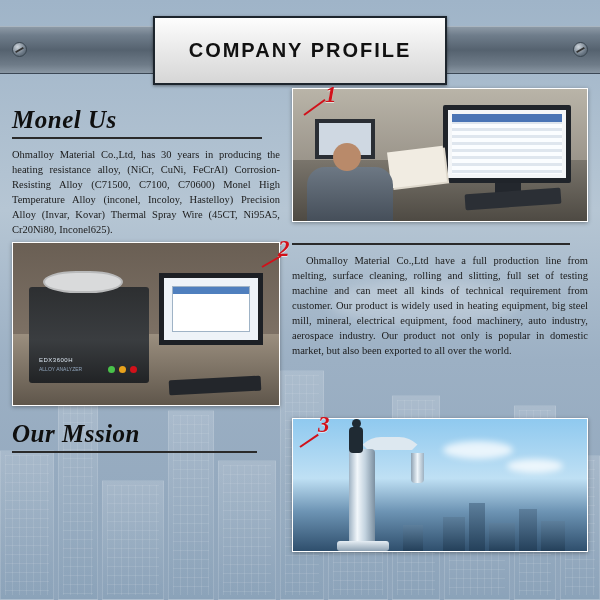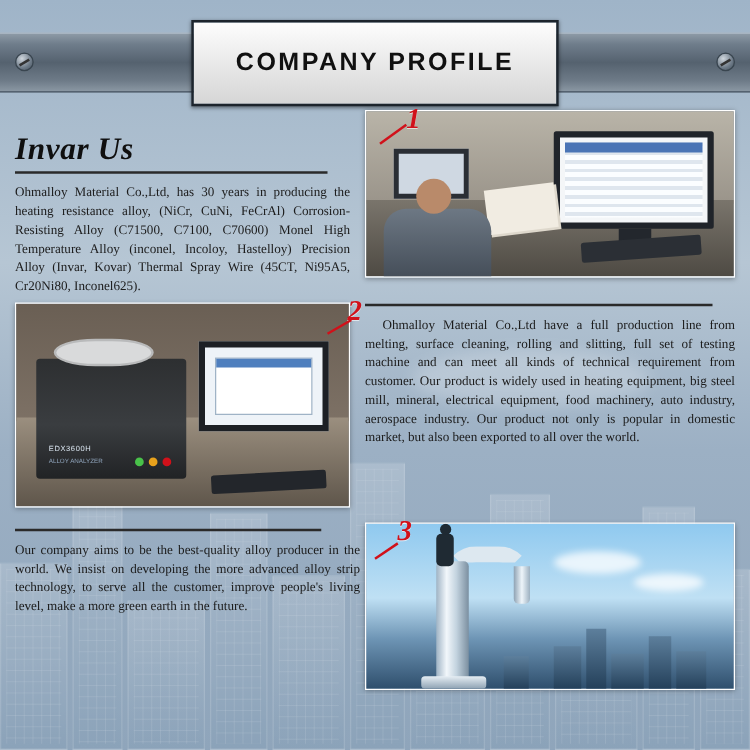--- a/index.html
+++ b/index.html
@@ -181,21 +181,21 @@
 
   <div class="header">
     <div class="plate">
       <h1>COMPANY PROFILE</h1>
     </div>
   </div>
   <div class="screw l"></div>
   <div class="screw r"></div>
 
   <div class="about">
-    <div class="title">Invar Us</div>
+    <div class="title">Monel Us</div>
     <div class="title-rule"></div>
     <div class="body-text" style="margin-top:8px;">Ohmalloy Material Co.,Ltd, has 30 years in producing the heating resistance alloy, (NiCr, CuNi, FeCrAl) Corrosion-Resisting Alloy (C71500, C7100, C70600) Monel High Temperature Alloy (inconel, Incoloy, Hastelloy) Precision Alloy (Invar, Kovar) Thermal Spray Wire (45CT, Ni95A5, Cr20Ni80, Inconel625).</div>
   </div>
 
   <div class="photo photo-office">
     <div class="office-bg"></div>
     <div class="off-wall"></div>
     <div class="off-desk"></div>
     <div class="monitor2"></div>
     <div class="monitor">
@@ -234,22 +234,22 @@
 
   <div class="step step2">2</div>
   <div class="leader leader2"></div>
 
   <div class="prod">
     <div class="title-rule"></div>
     <div class="body-text" style="margin-top:8px; text-indent:14px;">Ohmalloy Material Co.,Ltd have a full production line from melting, surface cleaning, rolling and slitting, full set of testing machine and can meet all kinds of technical requirement from customer. Our product is widely used in heating equipment, big steel mill, mineral, electrical equipment, food machinery, auto industry, aerospace industry. Our product not only is popular in domestic market, but also been exported to all over the world.</div>
   </div>
 
   <div class="mission">
+    <div class="title">Our Mssion</div>
     <div class="title-rule"></div>
-    <div class="body-text" style="margin-top:8px;">Our company aims to be the best-quality alloy producer in the world. We insist on developing the more advanced alloy strip technology, to serve all the customer, improve people's living level, make a more green earth in the future.</div>
   </div>
 
   <div class="photo photo-tap">
     <div class="tap-bg"></div>
     <div class="tap-cloud" style="left:150px; top:22px; width:70px; height:18px;"></div>
     <div class="tap-cloud" style="left:214px; top:40px; width:56px; height:14px;"></div>
     <div class="tap-city">
       <div class="tap-b" style="left:150px; width:22px; height:34px;"></div>
       <div class="tap-b" style="left:176px; width:16px; height:48px;"></div>
       <div class="tap-b" style="left:196px; width:26px; height:28px;"></div>

